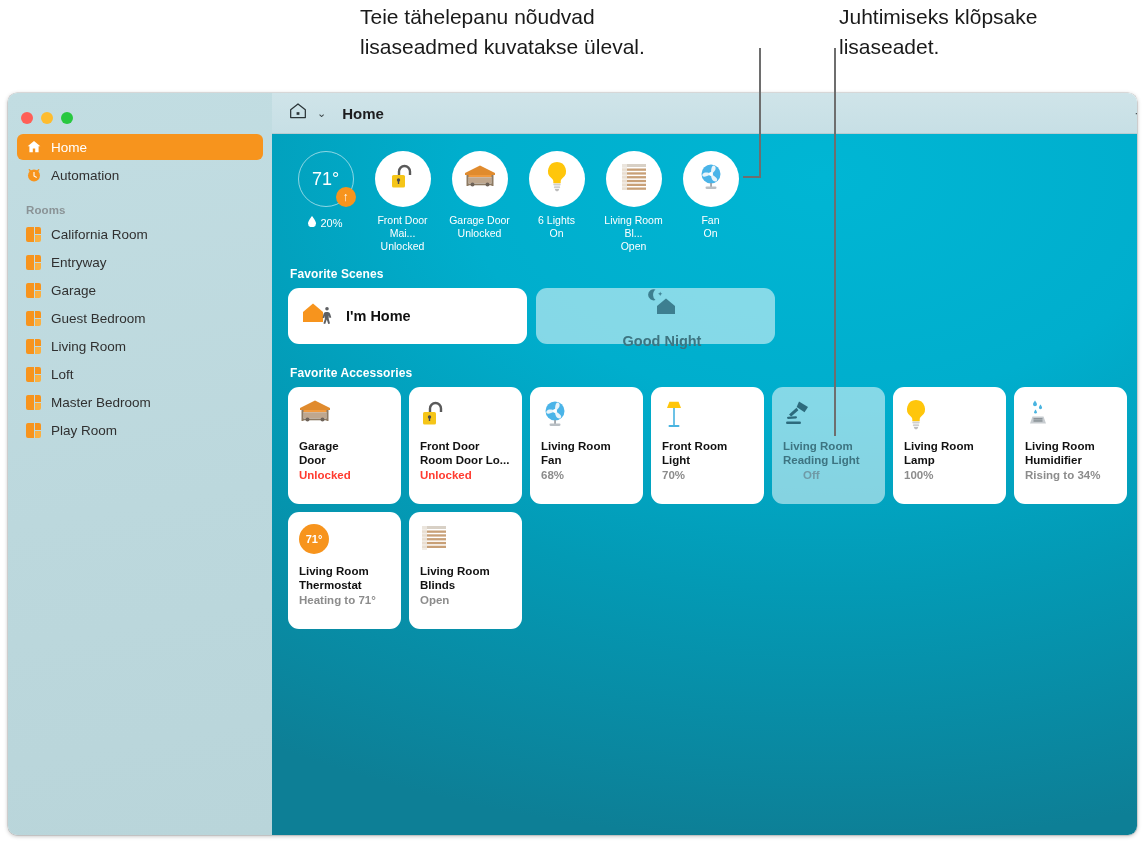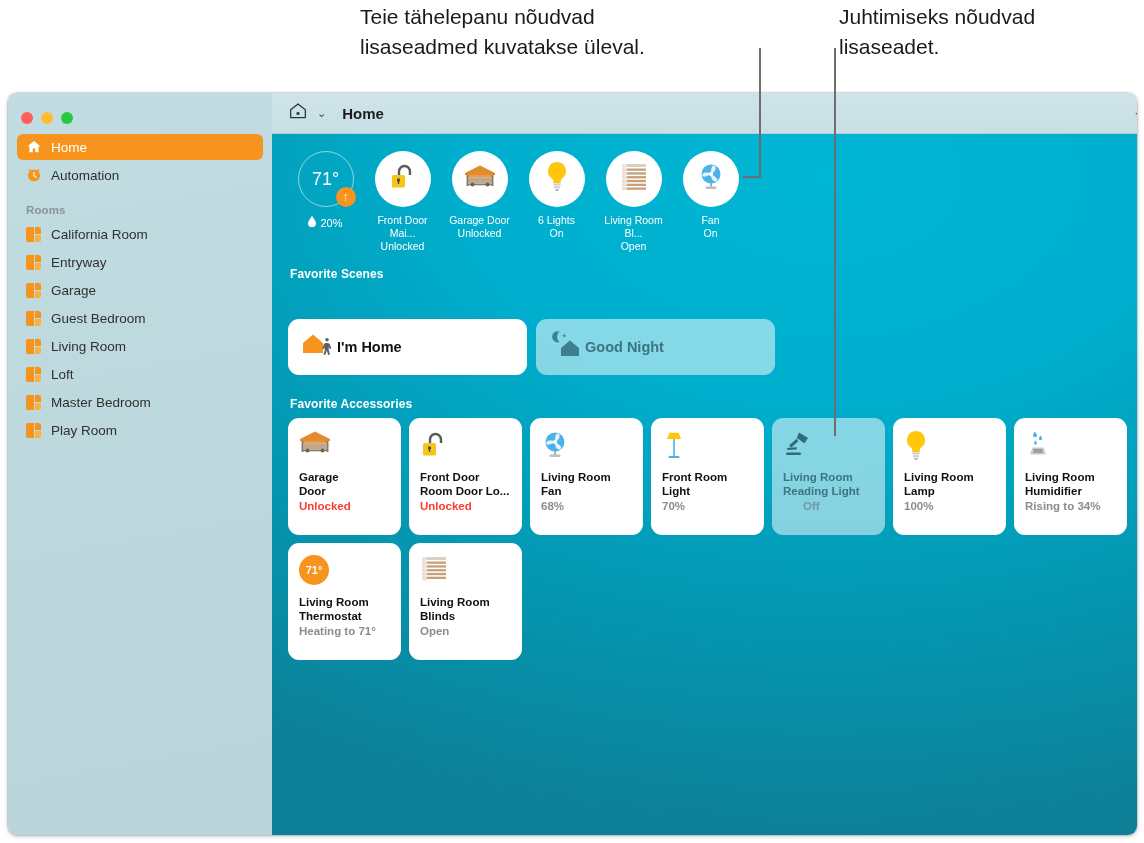--- a/index.html
+++ b/index.html
@@ -124,26 +124,25 @@
     font-size: 12px; font-weight: 700; color: #ffffff;
     margin: 14px 0 7px 6px; letter-spacing: 0.1px;
   }
 
   
   .scene-row { display: flex; gap: 9px; margin-left: 4px; flex-wrap: wrap; width: 500px; }
   .scene {
     width: 239px; height: 56px;
     border-radius: 11px;
     display: flex; align-items: center;
-    padding-left: 13px; gap: 2px;
+    padding-left: 13px; gap: 11px;
     margin-bottom: 8px;
-    margin-top: 31px;
   }
   .scene.on { background: #ffffff; }
-  .scene.off { background: rgba(255,255,255,0.52); }
+  .scene.off { background: rgba(255,255,255,0.52); flex-direction: column; }
   .scene-name { font-size: 14.5px; font-weight: 700; }
   .scene.on .scene-name { color: #111; }
   .scene.off .scene-name { color: #3d7481; }
 
   
   .acc-grid { display: flex; flex-wrap: wrap; gap: 8px; margin-left: 4px; width: 860px; }
   .acc-card {
     width: 113px; height: 117px;
     border-radius: 11px;
     background: #ffffff;
@@ -164,21 +163,21 @@
     background: #f7941d; color: #fff; font-size: 11px; font-weight: 600;
     display: flex; align-items: center; justify-content: center;
   }
 </style>
 </head>
 <body>
 
 <div id="callouts">
   <div class="callout-text" id="callout-1-text">Teie tähelepanu nõudvad
 lisaseadmed kuvatakse üleval.</div>
-  <div class="callout-text" id="callout-2-text">Juhtimiseks nõudvad
+  <div class="callout-text" id="callout-2-text">Juhtimiseks klõpsake
 lisaseadet.</div>
 
   <div class="callout-line" style="left:751px; top:48px; width:1.6px; height:130px;"></div>
   <div class="callout-line" style="left:735px; top:176.4px; width:17px; height:1.6px;"></div>
 
   <div class="callout-line" style="left:826px; top:48px; width:1.6px; height:388px;"></div>
 </div>
 
 <div id="window">
 

